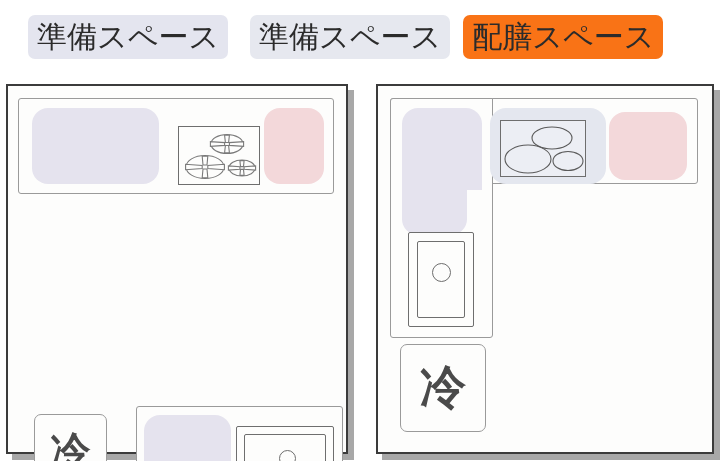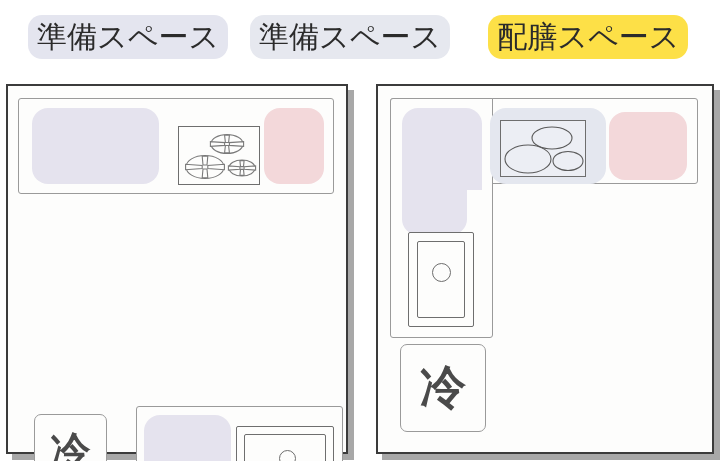--- a/index.html
+++ b/index.html
@@ -12,31 +12,31 @@
   }
 
   
   #legend{
     position:absolute;left:0;top:0;width:722px;height:74px;
     display:flex;align-items:center;
   }
   .legend-badge{
     height:44px;
     display:flex;align-items:center;justify-content:center;
-    border-radius:14px;
+    border-radius:7px;
     font-size:30px;
     color:#2b2b2b;
     letter-spacing:0px;
     padding:0 9px;
     box-sizing:border-box;
     white-space:nowrap;
   }
   #badge-prep{ margin-left:28px; background:#e4e5ef; }
   #badge-cook{ margin-left:22px; background:#e6e8ef; }
-  #badge-serve{ margin-left:38px; background:#fde047; }
+  #badge-serve{ margin-left:13px; background:#f97316; }
 
   
   .panel{
     position:absolute;
     background:#fdfdfc;
     border:2px solid #3b3b3b;
     box-sizing:border-box;
     box-shadow:6px 6px 0 0 #a8a8a8;
   }
   #panel-left{ left:6px; top:84px; width:342px; height:370px; }

